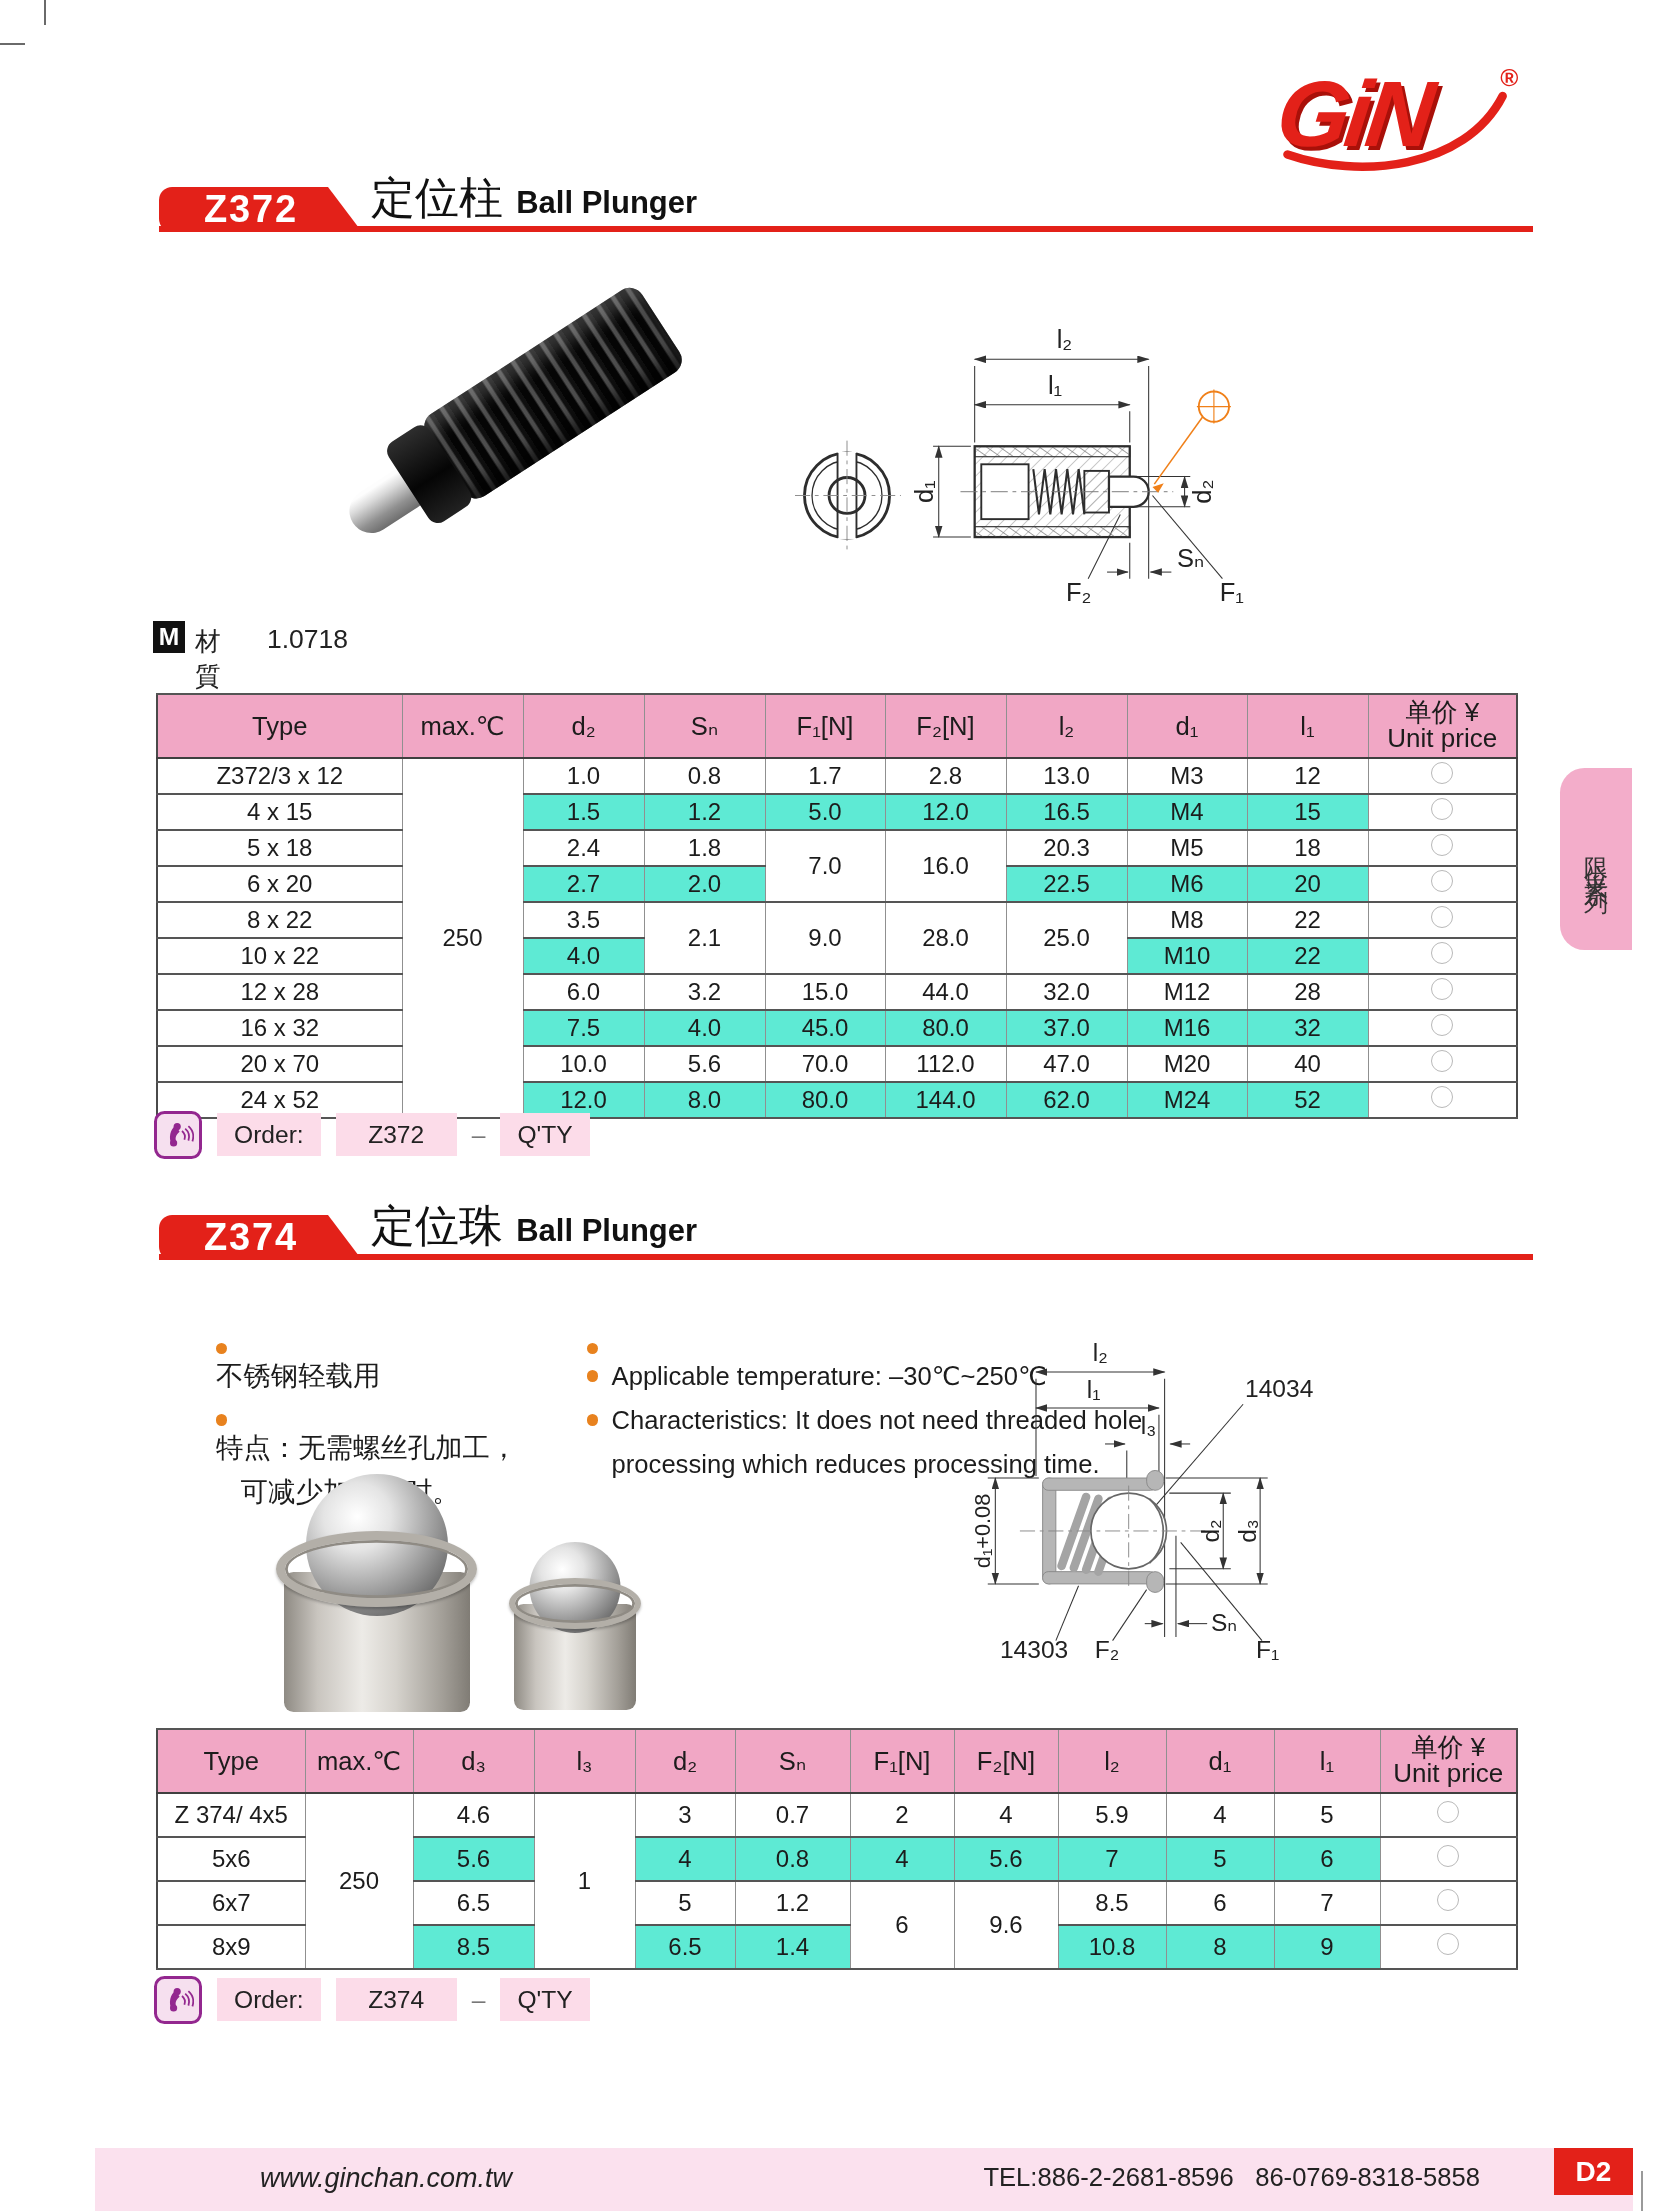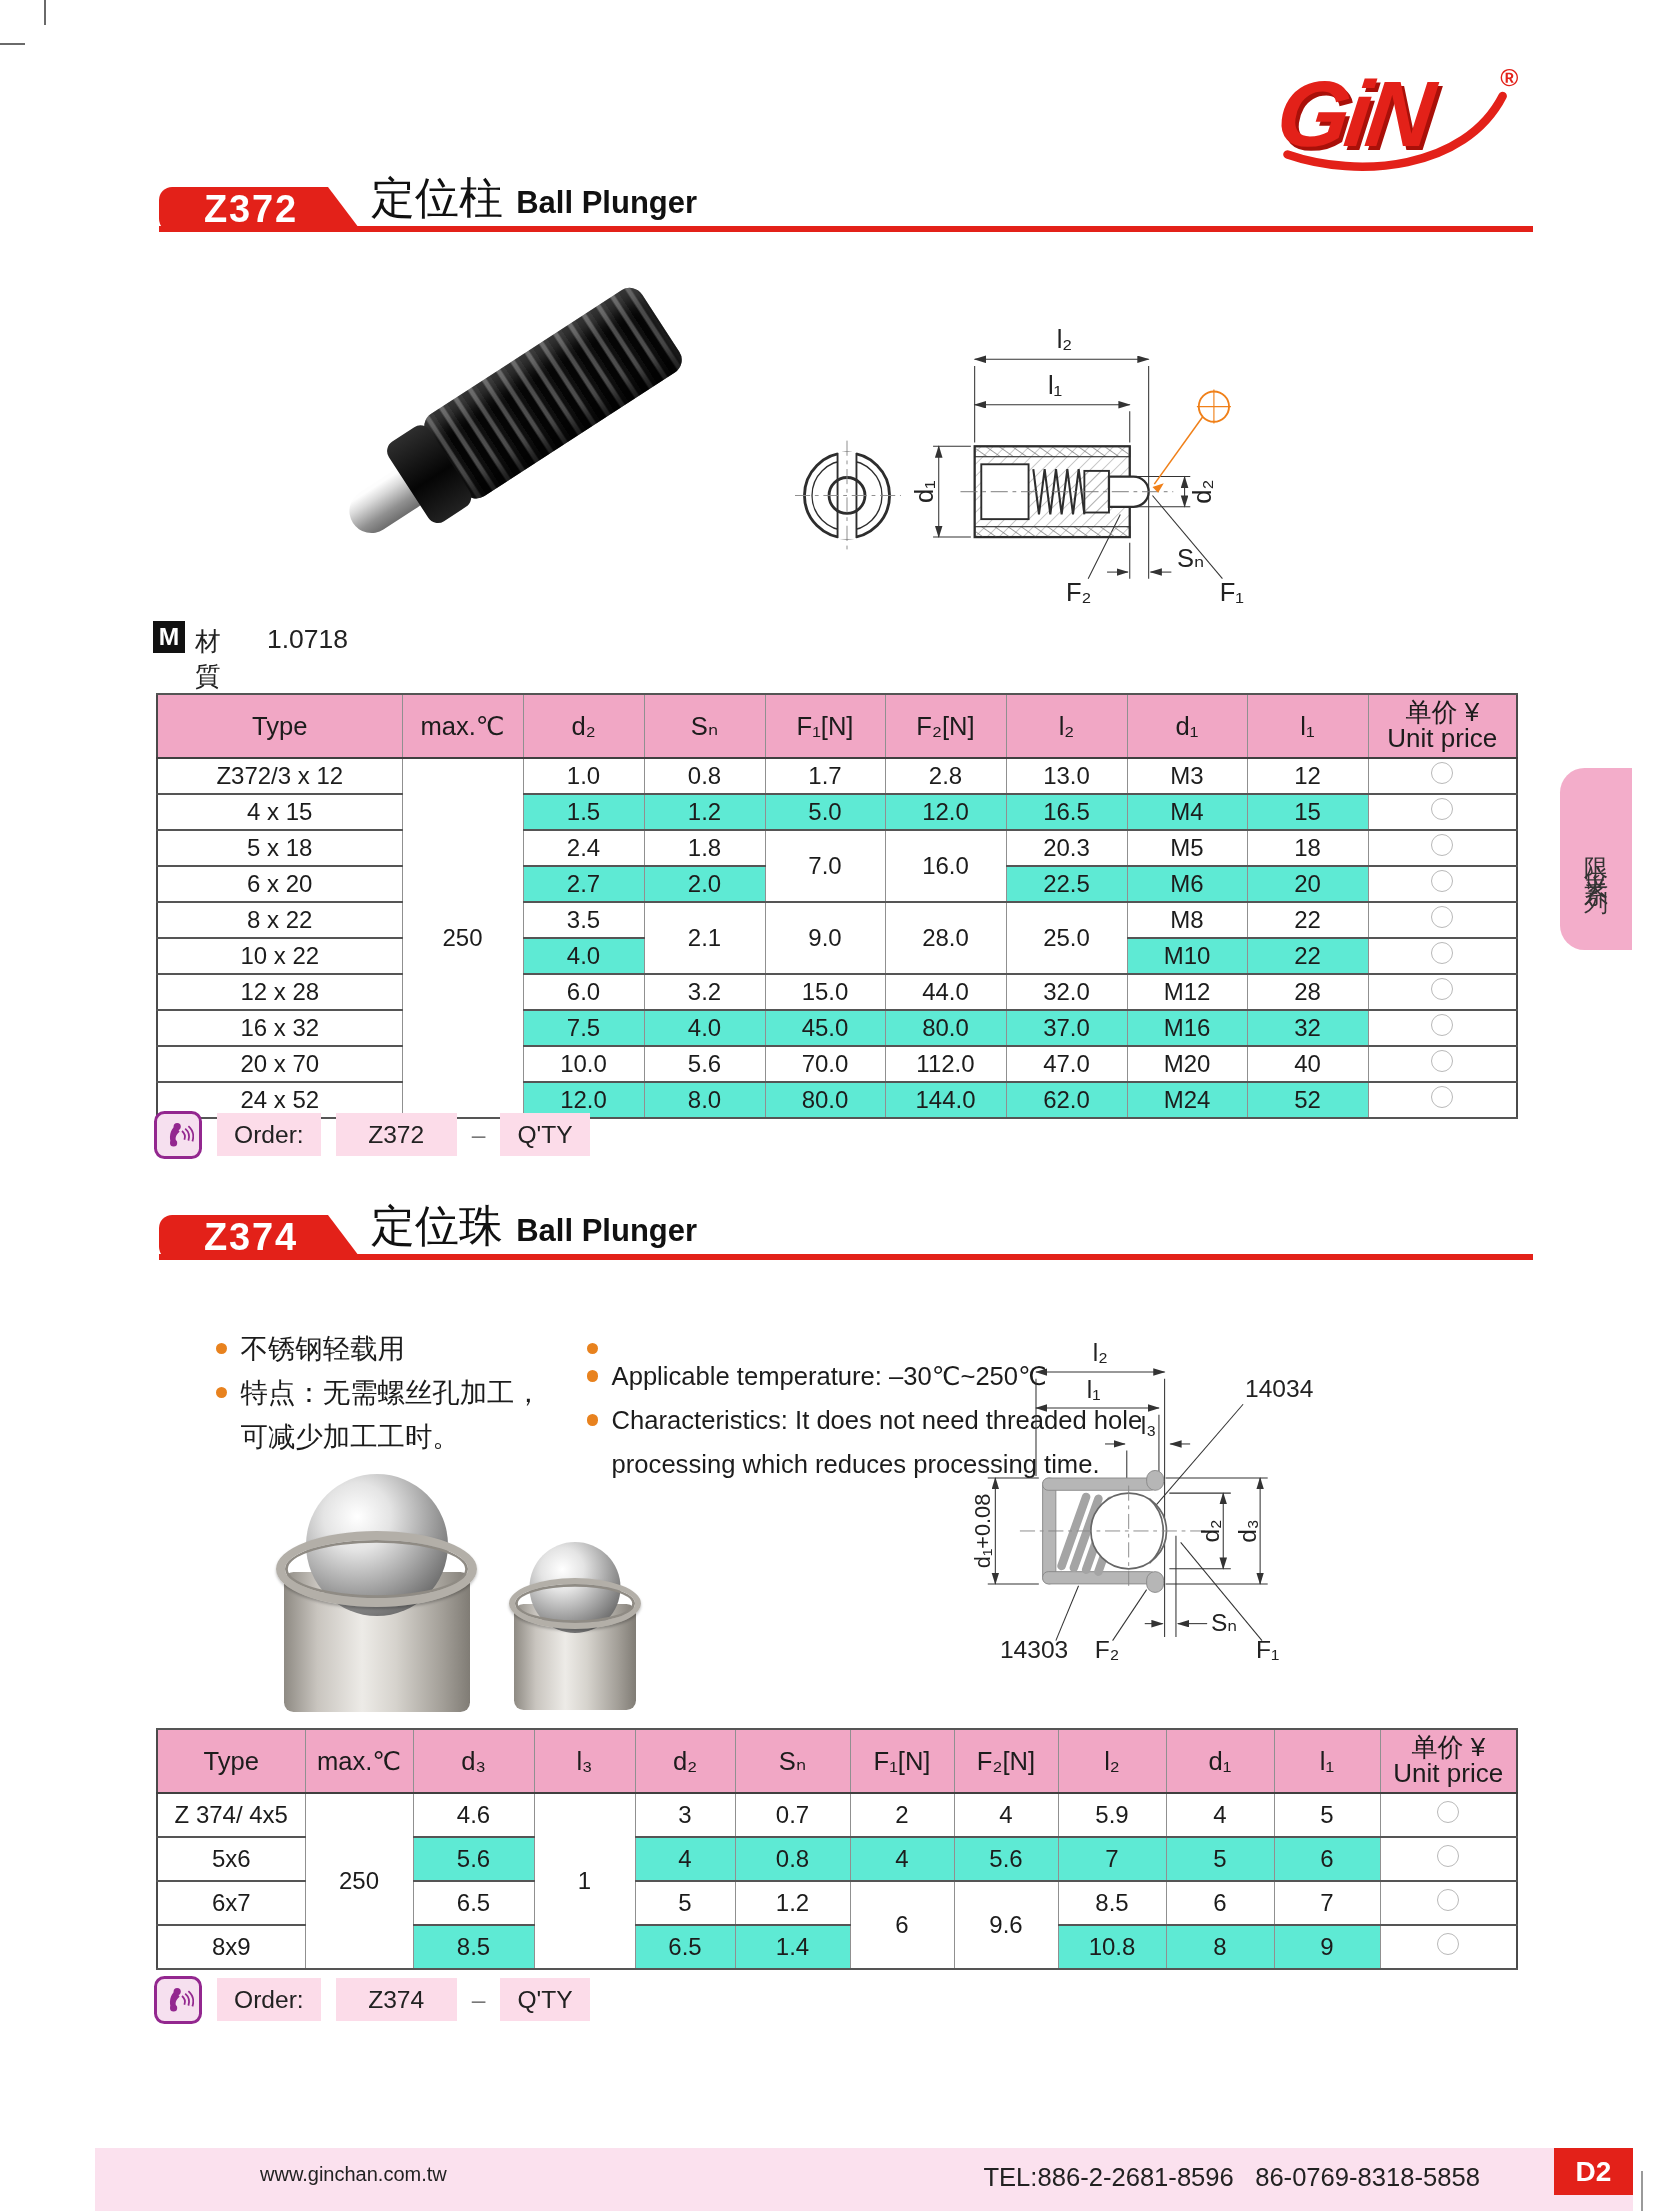--- a/index.html
+++ b/index.html
@@ -54,21 +54,21 @@
   .order-row { position:absolute; left:154px; height:51px; display:flex; align-items:center; }
   .order-icon { width:42px; height:42px; border:3.8px solid #93278f; border-radius:10.4px; background:#f6e0ef;
                 display:flex; align-items:center; justify-content:center; }
   .order-chip { background:#fcdce9; font-size:24.6px; color:#222; padding:7.6px 17px; margin-left:15px; }
   .order-code { width:87px; text-align:center; }
   .order-dash { margin-left:15px; font-size:24.6px; color:#777; }
 
   
   .features { position:absolute; }
   .feat { display:flex; align-items:flex-start; line-height:44px; white-space:nowrap; }
-  .features-cn .feat { font-size:27.4px; }
+  .features-cn .feat { font-size:27.4px;flex-direction:column; }
   .features-en .feat { font-size:25.6px; }
   .dot { flex:0 0 11.4px; width:11.4px; height:11.4px; border-radius:50%; background:#e8821e; margin:16px 13.2px 0 0; }
   .feat.cont { padding-left:24.6px; }
 
   
   .photo-z372 { position:absolute; left:317px; top:274px; width:379px; height:298px; }
   .rod-wrap { position:absolute; left:50%; top:50%; transform:translate(-50%,-50%) rotate(-33deg);
               display:flex; align-items:center; }
   .rod-pin { width:85px; height:44px; border-radius:22px; margin-right:-19px;
              background:linear-gradient(180deg,#fdfdfd 8%,#d9d9d9 32%,#909090 72%,#6d6d6d); }
@@ -100,21 +100,21 @@
   svg.draw { position:absolute; }
   svg.draw text { font-family:"Liberation Sans","DejaVu Sans",sans-serif; }
 
   
   .side-tab { position:absolute; left:1560px; top:768px; width:72px; height:182px; background:#f3adca;
               border-radius:24.6px 0 0 24.6px; display:flex; align-items:center; justify-content:center; }
   .side-tab span { writing-mode:vertical-rl; font-size:24px; letter-spacing:8.5px; color:#333; }
 
   
   .footer { position:absolute; left:95px; top:2148px; width:1538px; height:63px; background:#fbe1ee; }
-  .footer-web { position:absolute; left:165px; top:15px; font-size:20px; color:#222; }
+  .footer-web { position:absolute; left:165px; top:15px; font-size:27px; color:#222;font-style:italic; }
   .footer-tel { position:absolute; right:153px; top:15px; font-size:25.6px; color:#222; white-space:pre; }
   .footer-page { position:absolute; right:0; top:0; width:79px; height:47px; background:#e32119;
                  color:#fff; font-weight:bold; font-size:28px; display:flex; align-items:center; justify-content:center; }
 </style>
 </head>
 <body>
 
 <div id="page">
 
   <div class="mark" style="left:44px;top:0;width:1.9px;height:24.6px;"></div>

